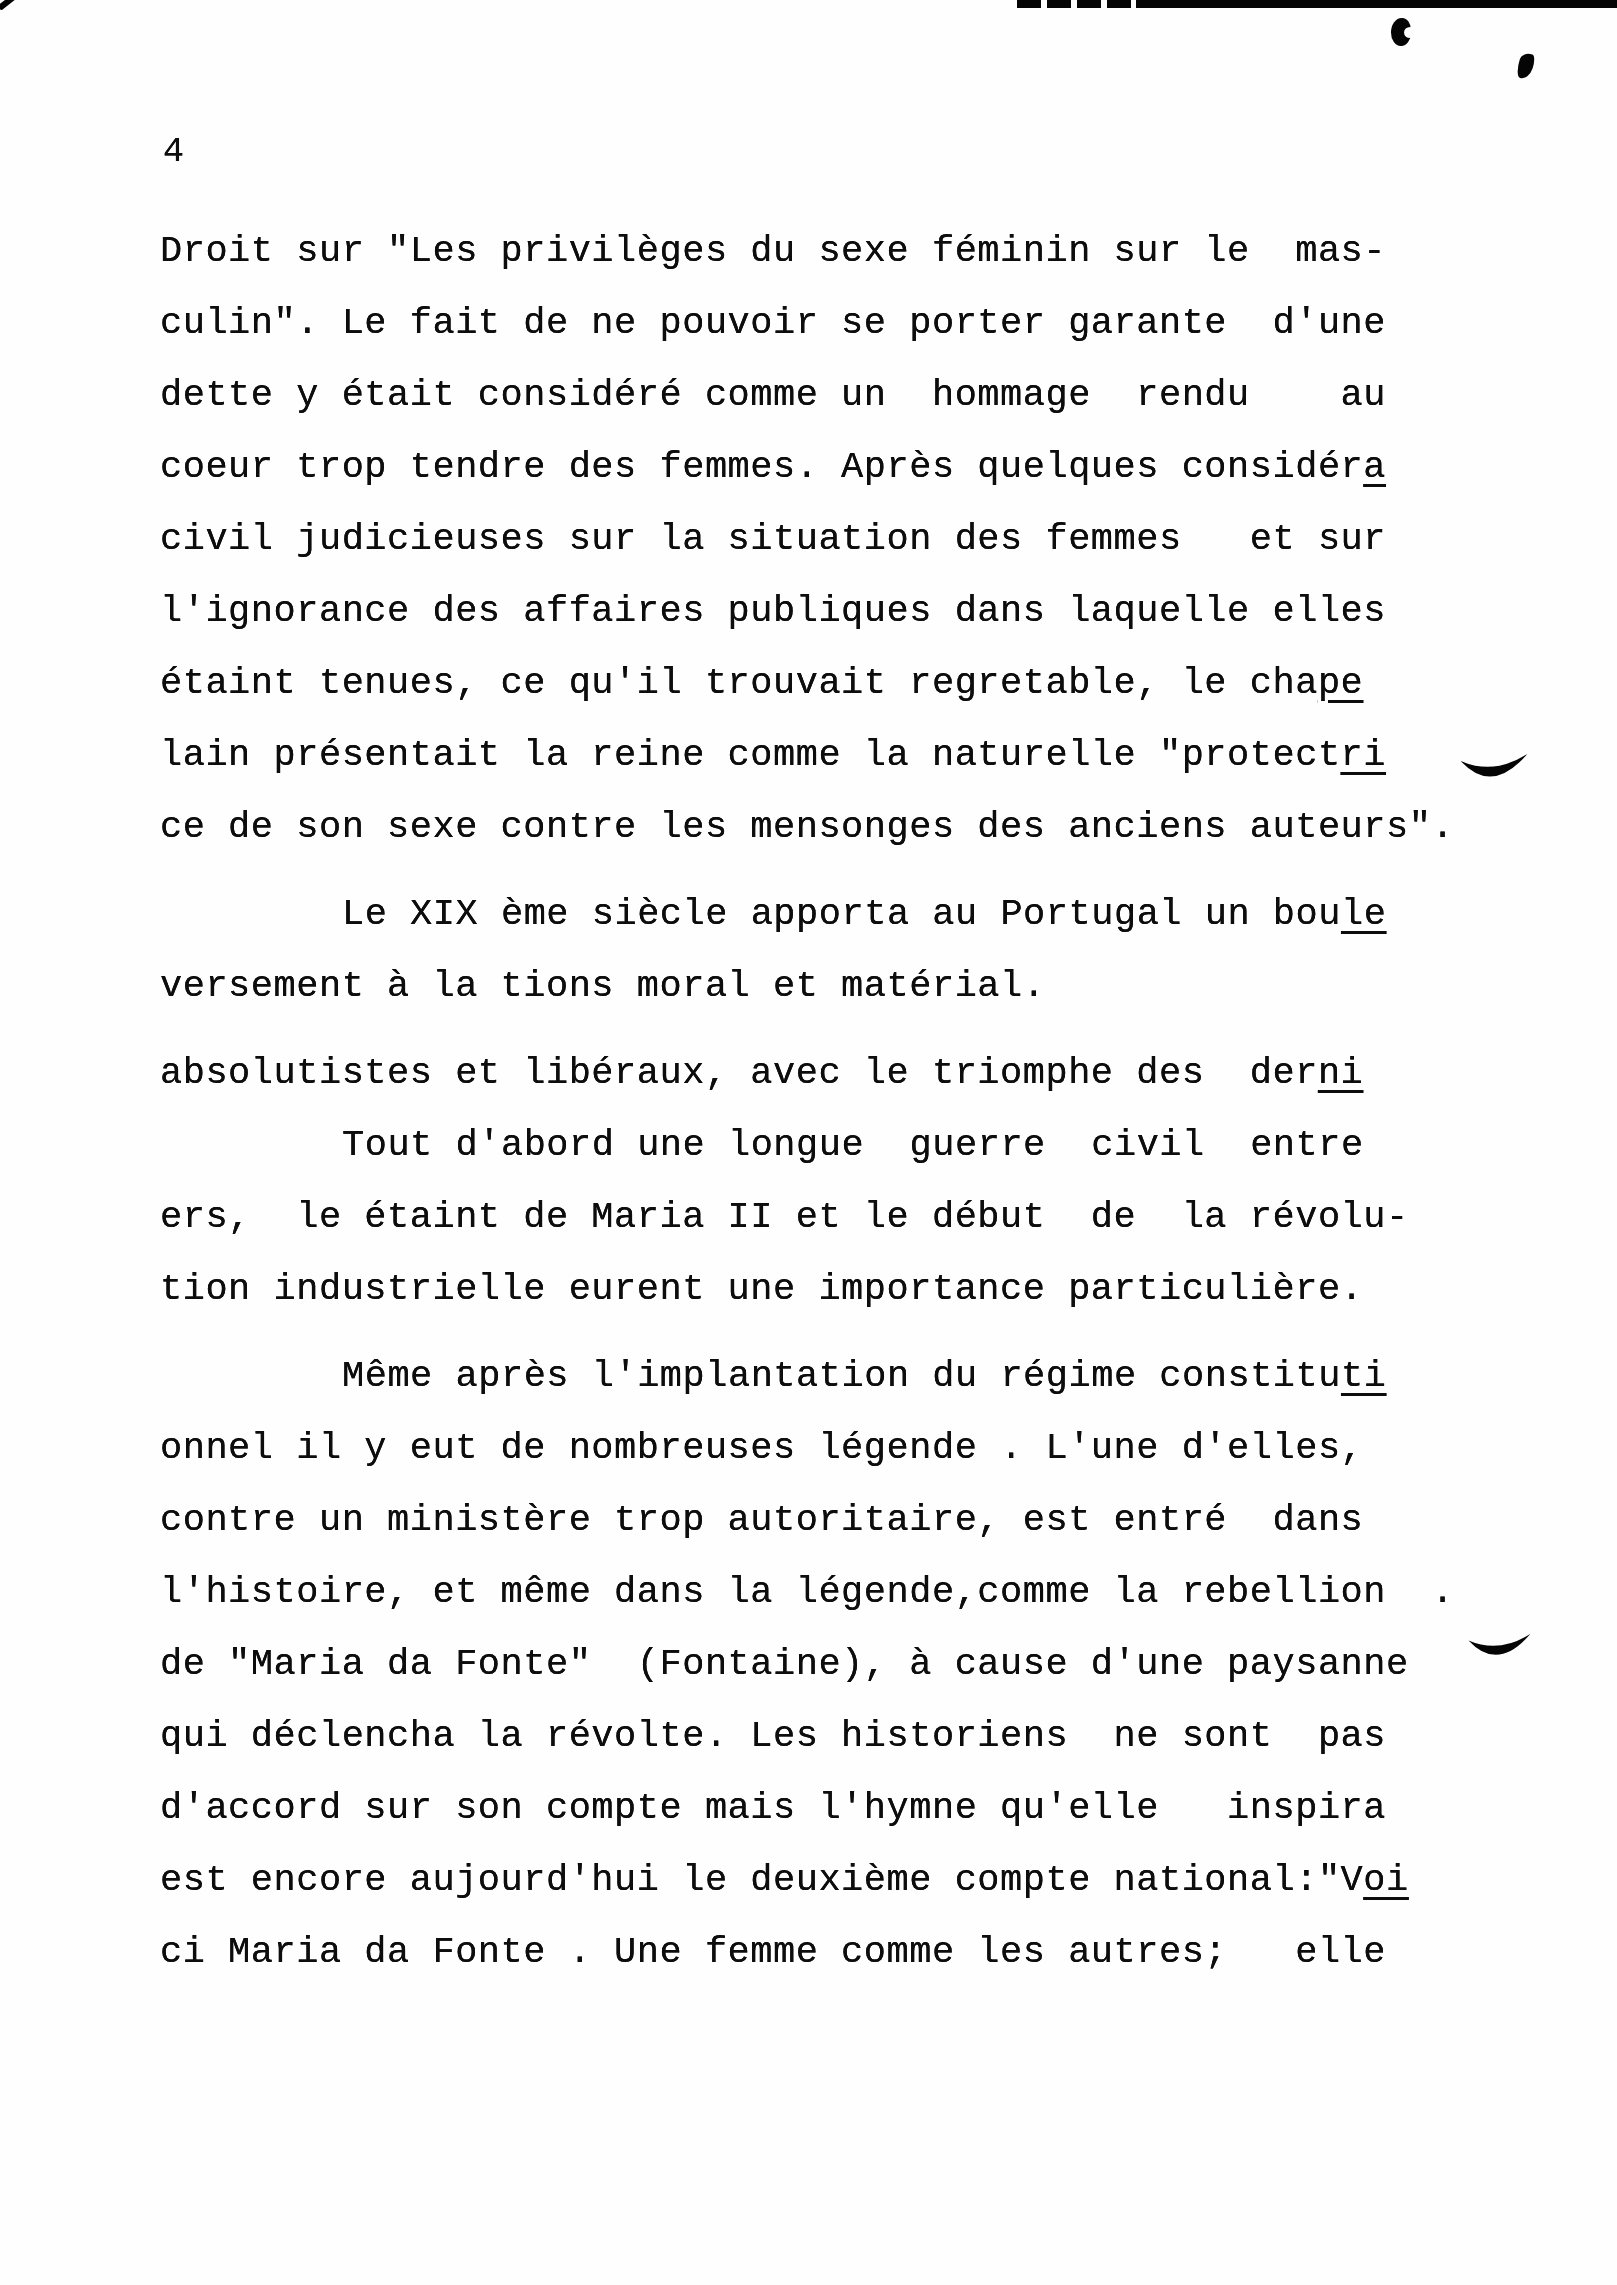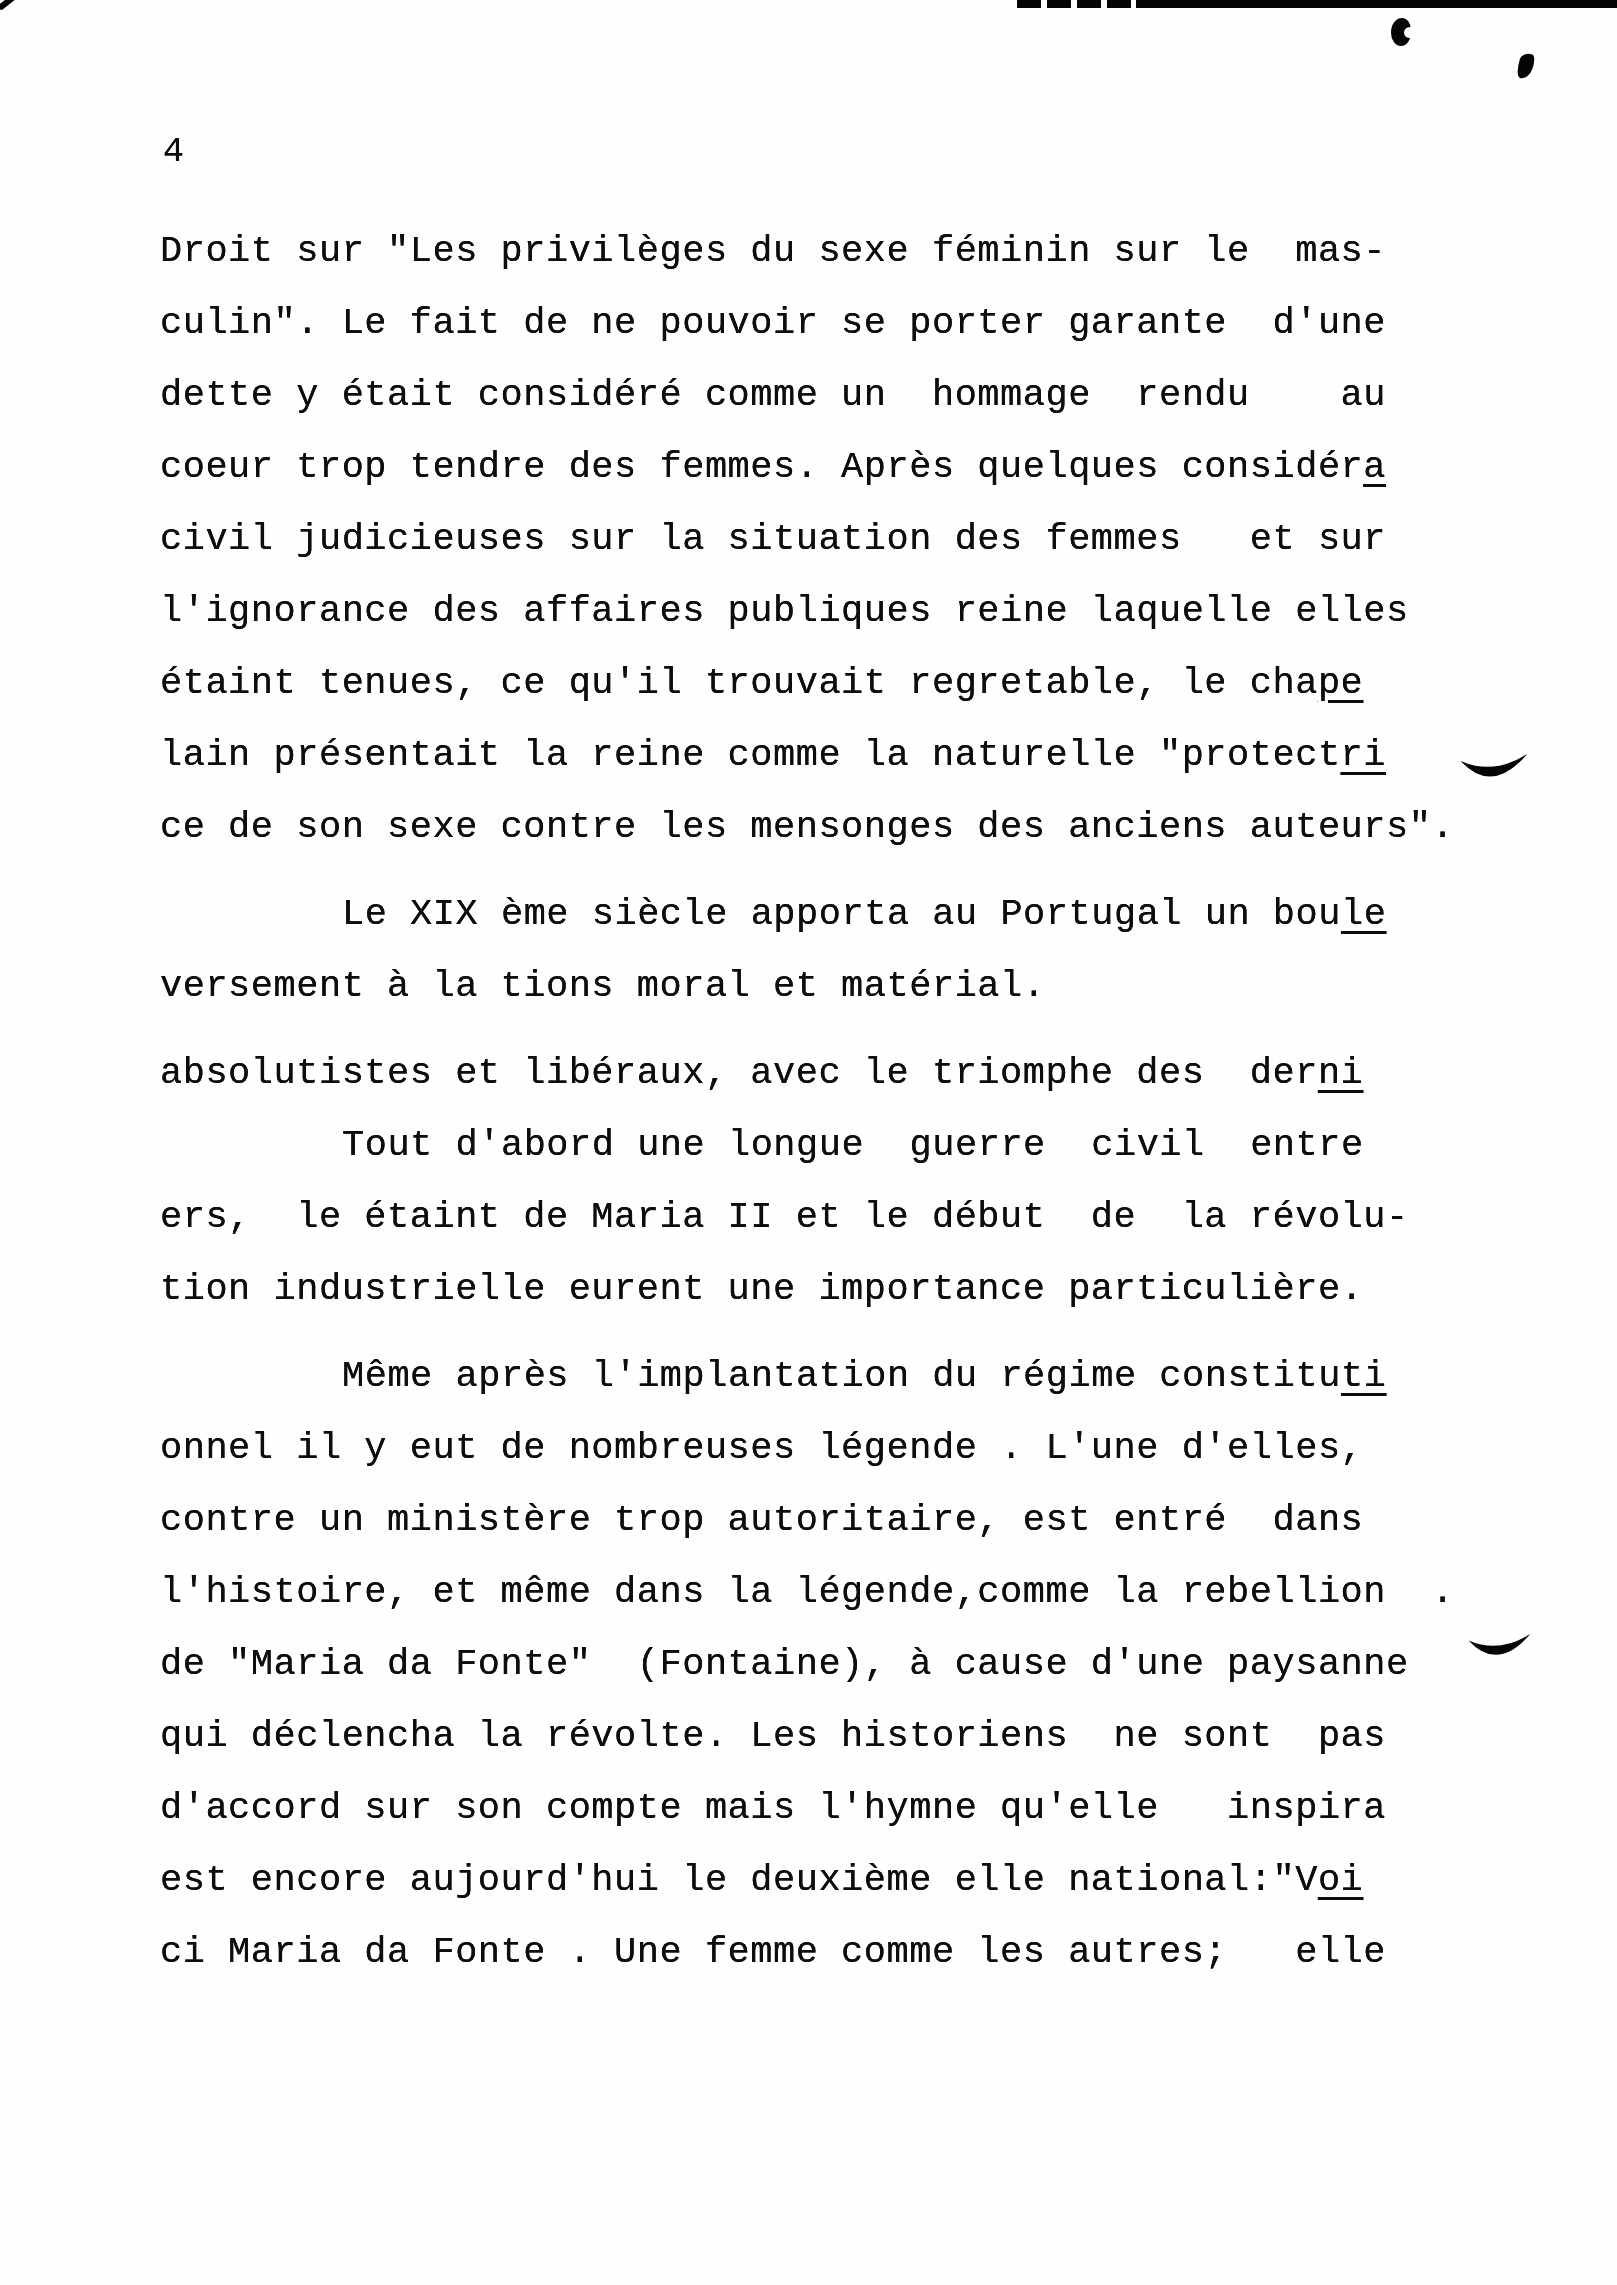--- a/index.html
+++ b/index.html
@@ -103,21 +103,21 @@
 
   <div class="page-number">4</div>
 
   <div class="content">
       <div class="paragraph">
         <div class="line"><span>Droit sur "Les privilèges du sexe féminin sur le  mas-</span></div>
         <div class="line"><span>culin". Le fait de ne pouvoir se porter garante  d'une</span></div>
         <div class="line"><span>dette y était considéré comme un  hommage  rendu    au</span></div>
         <div class="line"><span>coeur trop tendre des femmes. Après quelques considér</span><span class="syllable-underline">a</span></div>
         <div class="line"><span>civil judicieuses sur la situation des femmes   et sur</span></div>
-        <div class="line"><span>l'ignorance des affaires publiques reine laquelle elles</span></div>
+        <div class="line"><span>l'ignorance des affaires publiques dans laquelle elles</span></div>
         <div class="line"><span>étaint tenues, ce qu'il trouvait regretable, le cha</span><span class="syllable-underline">pe</span></div>
         <div class="line"><span>lain présentait la reine comme la naturelle "protect</span><span class="syllable-underline">ri</span></div>
         <div class="line"><span>ce de son sexe contre les mensonges des anciens auteurs".</span></div>
       </div>
       <div class="paragraph">
         <div class="line first"><span>Le XIX ème siècle apporta au Portugal un bou</span><span class="syllable-underline">le</span></div>
         <div class="line"><span>versement à la tions moral et matérial.</span></div>
       </div>
       <div class="paragraph">
         <div class="line"><span>absolutistes et libéraux, avec le triomphe des  der</span><span class="syllable-underline">ni</span></div>
@@ -126,19 +126,19 @@
         <div class="line"><span>tion industrielle eurent une importance particulière.</span></div>
       </div>
       <div class="paragraph">
         <div class="line first"><span>Même après l'implantation du régime constitu</span><span class="syllable-underline">ti</span></div>
         <div class="line"><span>onnel il y eut de nombreuses légende . L'une d'elles,</span></div>
         <div class="line"><span>contre un ministère trop autoritaire, est entré  dans</span></div>
         <div class="line"><span>l'histoire, et même dans la légende,comme la rebellion  .</span></div>
         <div class="line"><span>de "Maria da Fonte"  (Fontaine), à cause d'une paysanne</span></div>
         <div class="line"><span>qui déclencha la révolte. Les historiens  ne sont  pas</span></div>
         <div class="line"><span>d'accord sur son compte mais l'hymne qu'elle   inspira</span></div>
-        <div class="line"><span>est encore aujourd'hui le deuxième elle national:"V</span><span class="syllable-underline">oi</span></div>
+        <div class="line"><span>est encore aujourd'hui le deuxième compte national:"V</span><span class="syllable-underline">oi</span></div>
         <div class="line"><span>ci Maria da Fonte . Une femme comme les autres;   elle</span></div>
       </div>
     </div>
 
 </div>
 
 
 </body></html>

